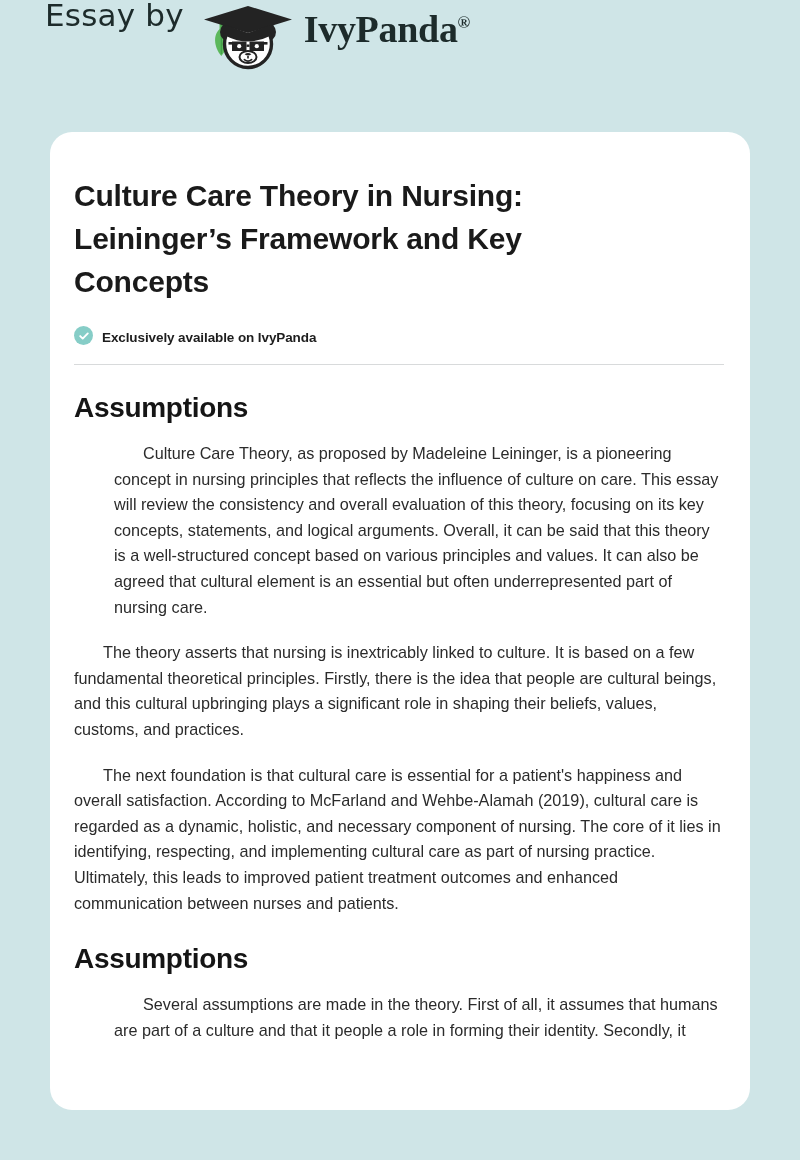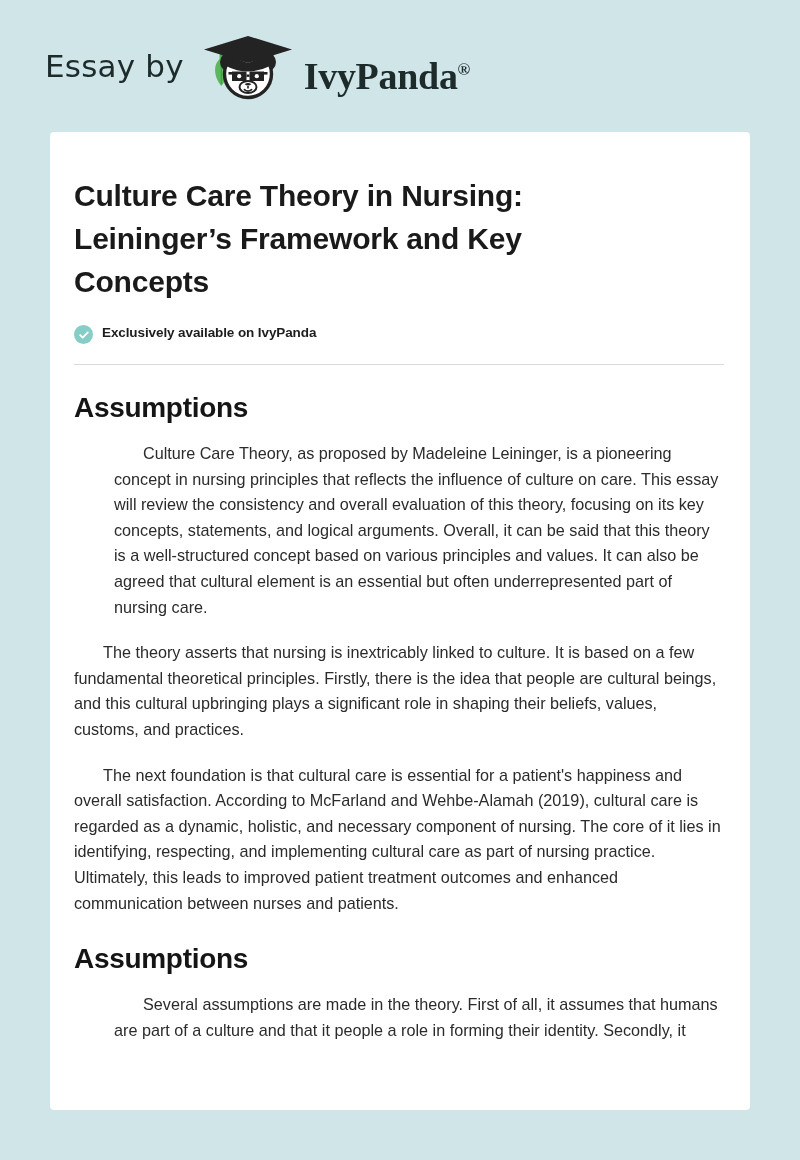--- a/index.html
+++ b/index.html
@@ -11,21 +11,21 @@
     height: 1160px;
     background: #cfe5e7;
     font-family: "Liberation Sans", sans-serif;
     -webkit-font-smoothing: antialiased;
     overflow: hidden;
   }
 
   
   .brand-header {
     display: flex;
-    align-items: center;
+    align-items: flex-start;
     height: 132px;
     padding-left: 45px;
     box-sizing: border-box;
   }
   .brand-essay-by {
     font-family: "DejaVu Sans", sans-serif;
     font-size: 31px;
     font-weight: 400;
     color: #1d2b2b;
     letter-spacing: 0.2px;
@@ -57,21 +57,21 @@
   }
 
   
   .paper-card {
     position: absolute;
     left: 50px;
     top: 132px;
     width: 700px;
     height: 978px;
     background: #ffffff;
-    border-radius: 4px;
+    border-radius: 22px;
     box-sizing: border-box;
     padding: 42px 26px 0 24px;
     overflow: hidden;
   }
   .doc-inner {
     padding: 0 0 0 0;
   }
 
   .doc-title {
     font-family: "Liberation Sans", sans-serif;
@@ -79,21 +79,21 @@
     font-weight: 700;
     line-height: 43px;
     color: #1a1a1a;
     margin: 0 0 0 0;
     letter-spacing: -0.2px;
     max-width: 560px;
   }
 
   .exclusive-row {
     display: flex;
-    align-items: flex-start;
+    align-items: flex-end;
     margin-top: 22px;
     height: 20px;
   }
   .check-badge {
     width: 19px;
     height: 19px;
     border-radius: 50%;
     background: #86cdc7;
     display: inline-flex;
     align-items: center;

